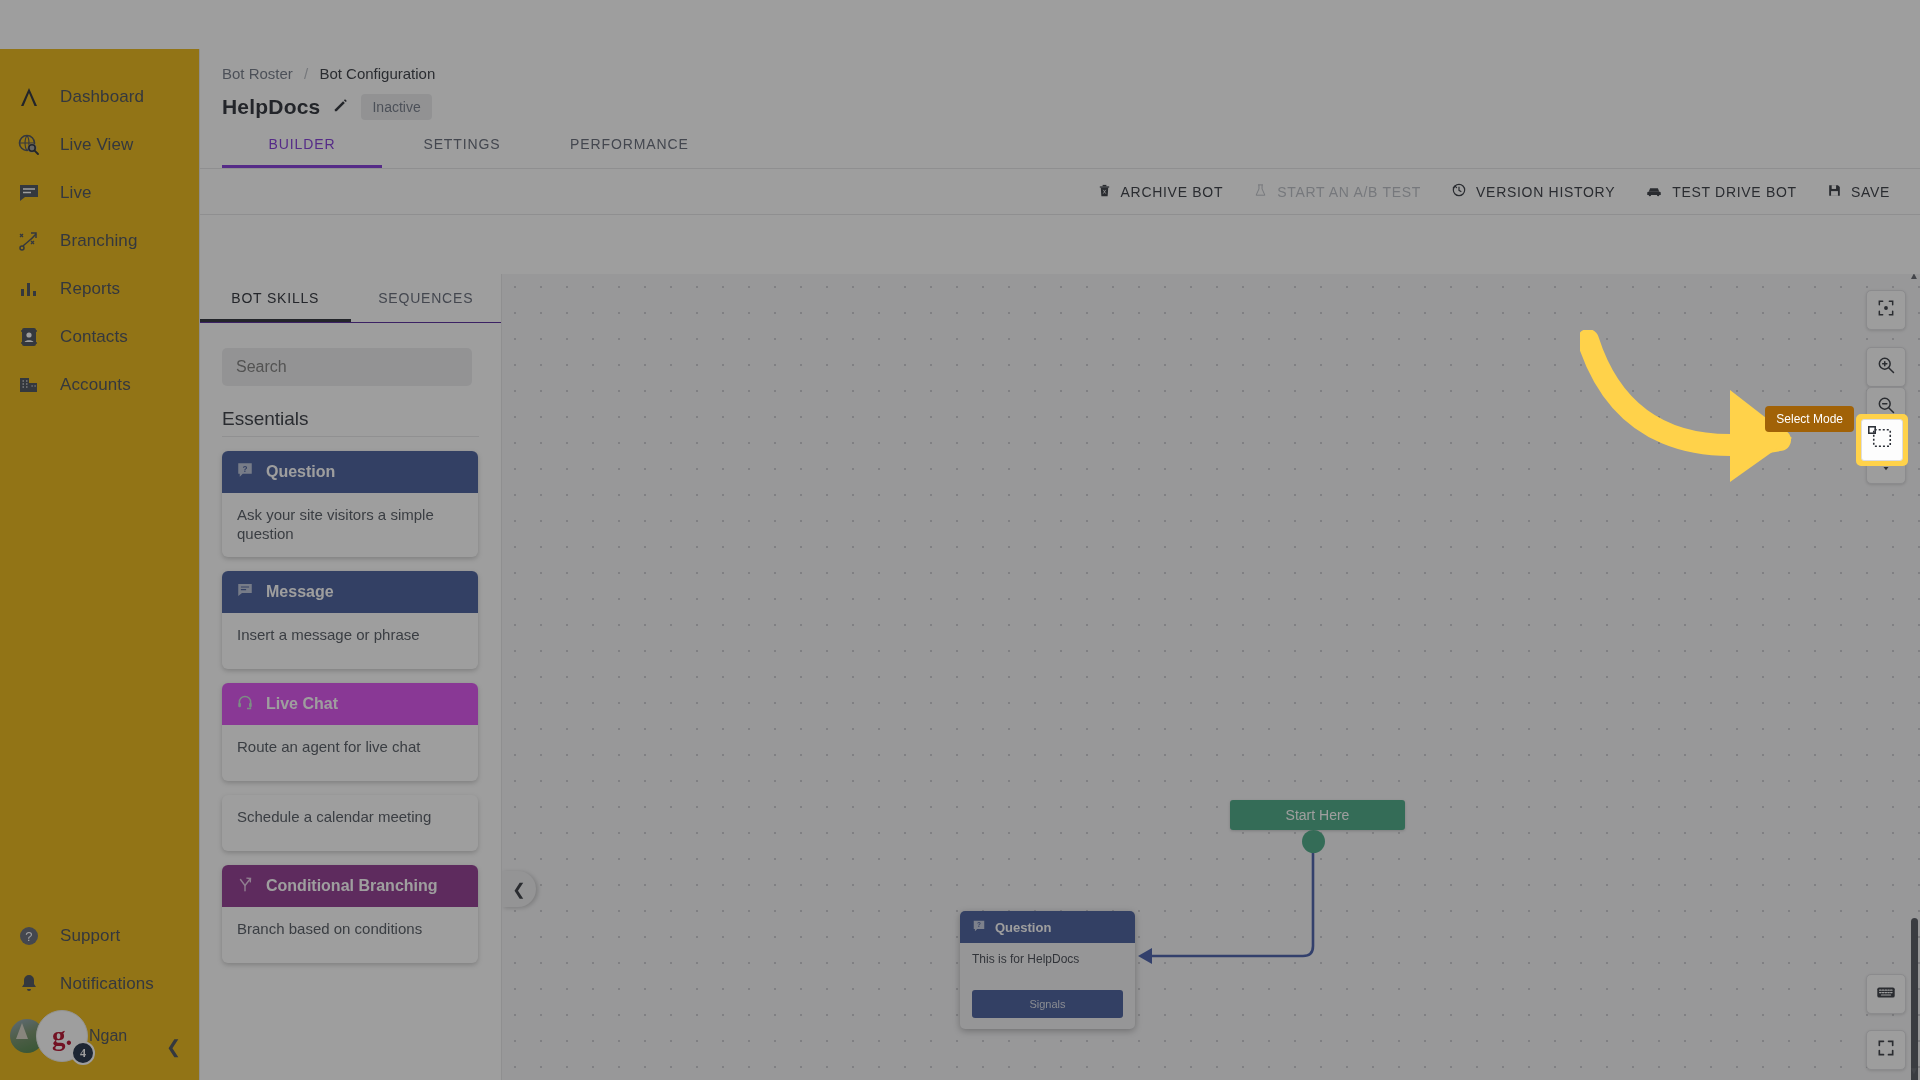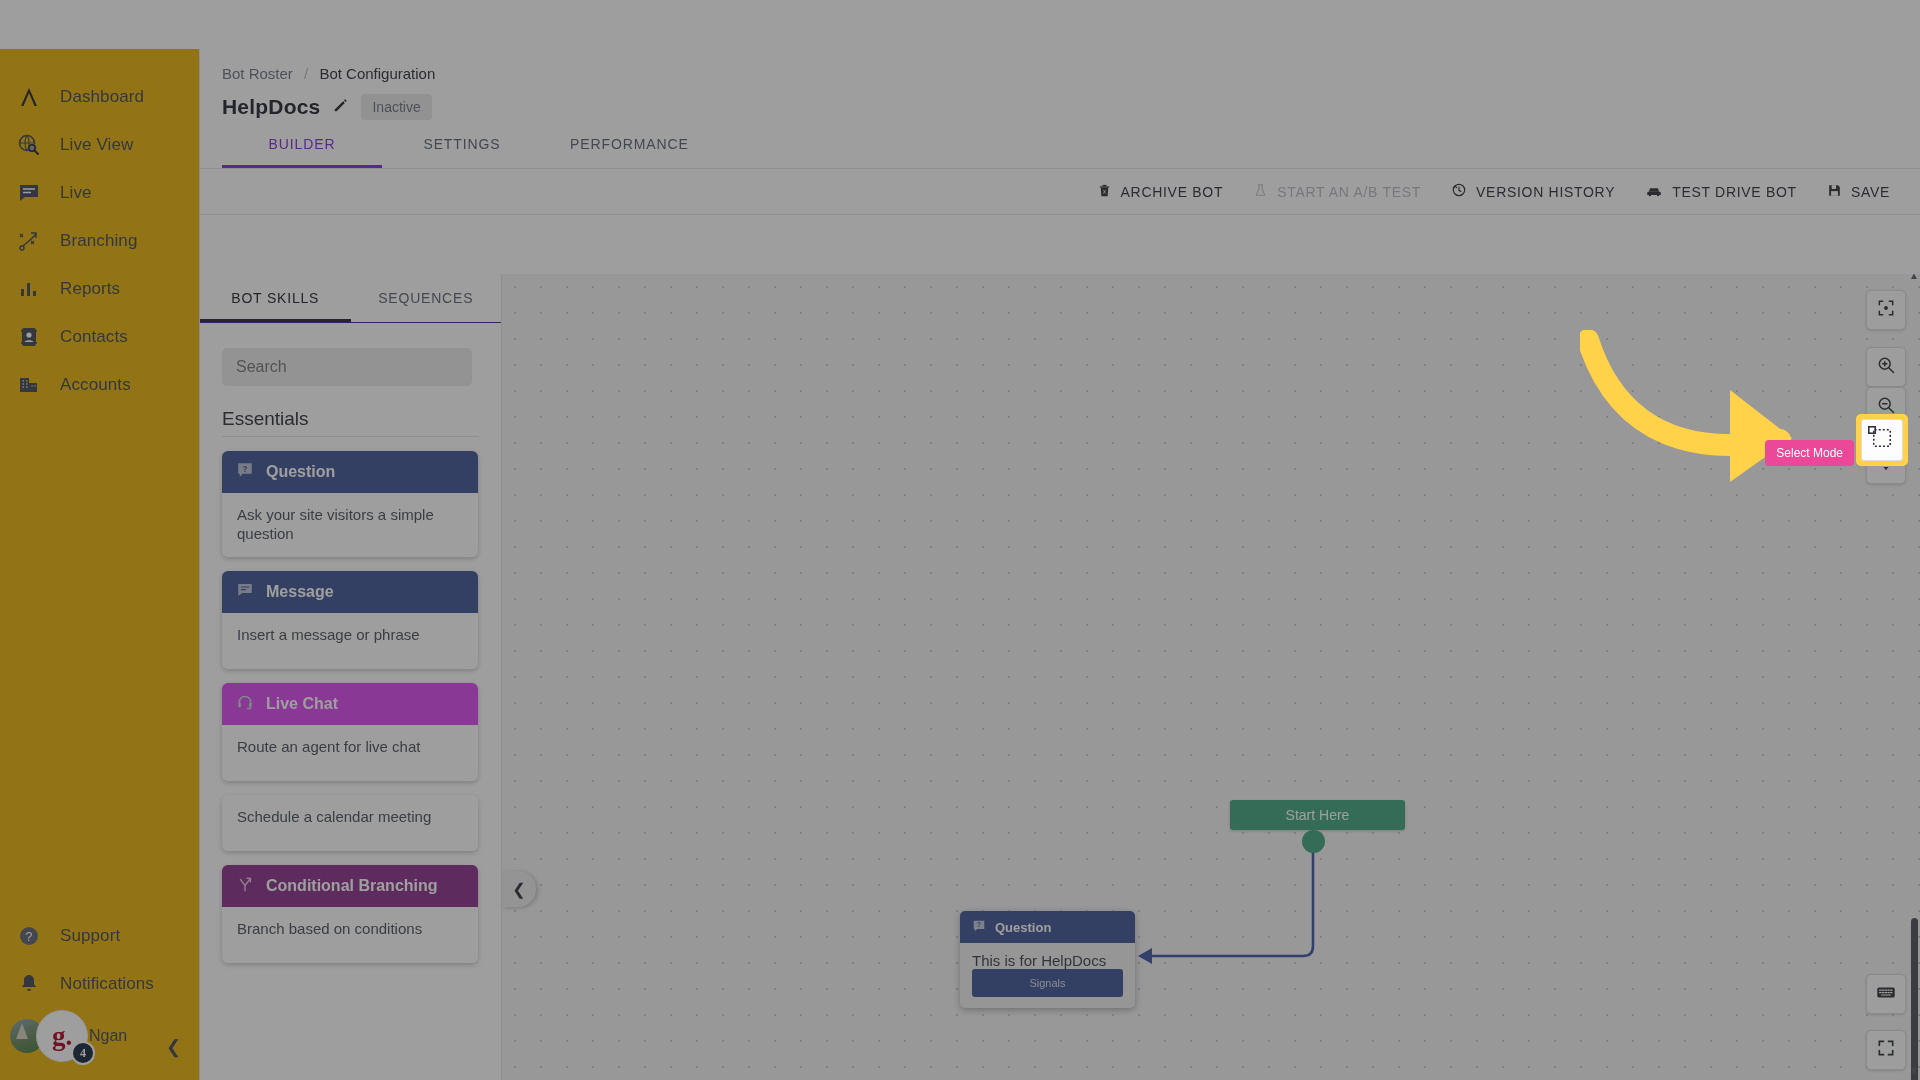--- a/index.html
+++ b/index.html
@@ -127,21 +127,21 @@
     position:absolute; left: 800px; top: 556px; width: 23px; height: 23px;
     border-radius:50%; background:#3fa57f;
   }
   .node-question {
     position:absolute; left: 458px; top: 637px; width: 175px;
     background:#f0f0f2; border-radius:5px; box-shadow: 0 2px 7px rgba(0,0,0,.3);
     overflow:hidden;
   }
   .nq-head { display:flex; align-items:center; gap:9px; height:32px; padding-left:12px; background:#3d5495; color:#fff; font-size:13px; font-weight:700;}
   .nq-body { padding: 9px 12px 11px; }
-  .nq-text { font-size: 15px; color:#3a3f48; margin-bottom: 0;}
+  .nq-text { font-size: 12px; color:#3a3f48; margin-bottom: 24px;}
   .nq-btn { background:#3d5495; color:#d9dde8; font-size:11px; text-align:center; padding:8px 0; border-radius:3px;}
   .edge { position:absolute; left:0; top:0; width:100%; height:100%; pointer-events:none;}
   .collapse-panel {
     position:absolute; left:0; top: 597px;
     width: 34px; height: 36px; border-radius: 0 18px 18px 0;
     background:#ededef; box-shadow: 2px 1px 4px rgba(0,0,0,.2);
     display:flex; align-items:center; justify-content:center;
     font-size: 16px; color:#2c3038; cursor:pointer; z-index: 6;
   }
   
@@ -158,22 +158,22 @@
     left: 1856px; top: 414px; width: 52px; height: 52px;
     border: 5px solid #ffd24a; border-radius: 5px;
     background: #ffd24a;
     display:flex; align-items:center; justify-content:center;
   }
   #highlight .inner {
     width: 100%; height:100%; background:#fdfdfd; border:1px solid #dcdce0;
     border-radius: 3px; display:flex; align-items:center; justify-content:center;
   }
   #tooltip {
-    position:absolute; z-index: 61; right: 66px; top: 440px;
-    background:#ec4899; color:#fff; font-size: 12px;
+    position:absolute; z-index: 61; right: 66px; top: 406px;
+    background:#a16207; color:#fff; font-size: 12px;
     padding: 6px 11px; border-radius: 4px; white-space:nowrap;
   }
   #arrow { position:absolute; z-index: 59; left: 1580px; top: 330px; width: 250px; height: 160px;}
 </style>
 </head>
 <body>
 
 <div id="app">
 
   <div id="sidebar">

